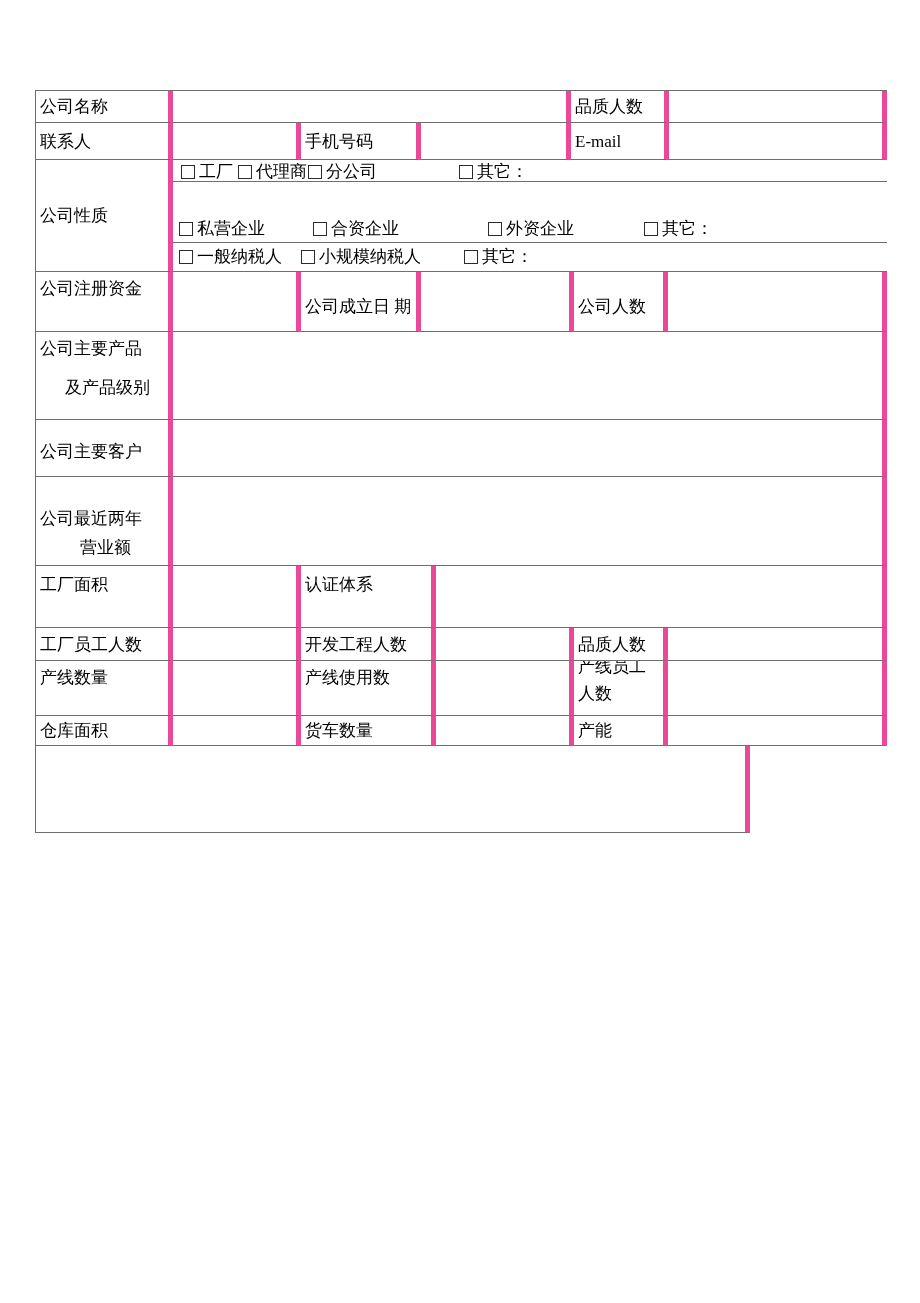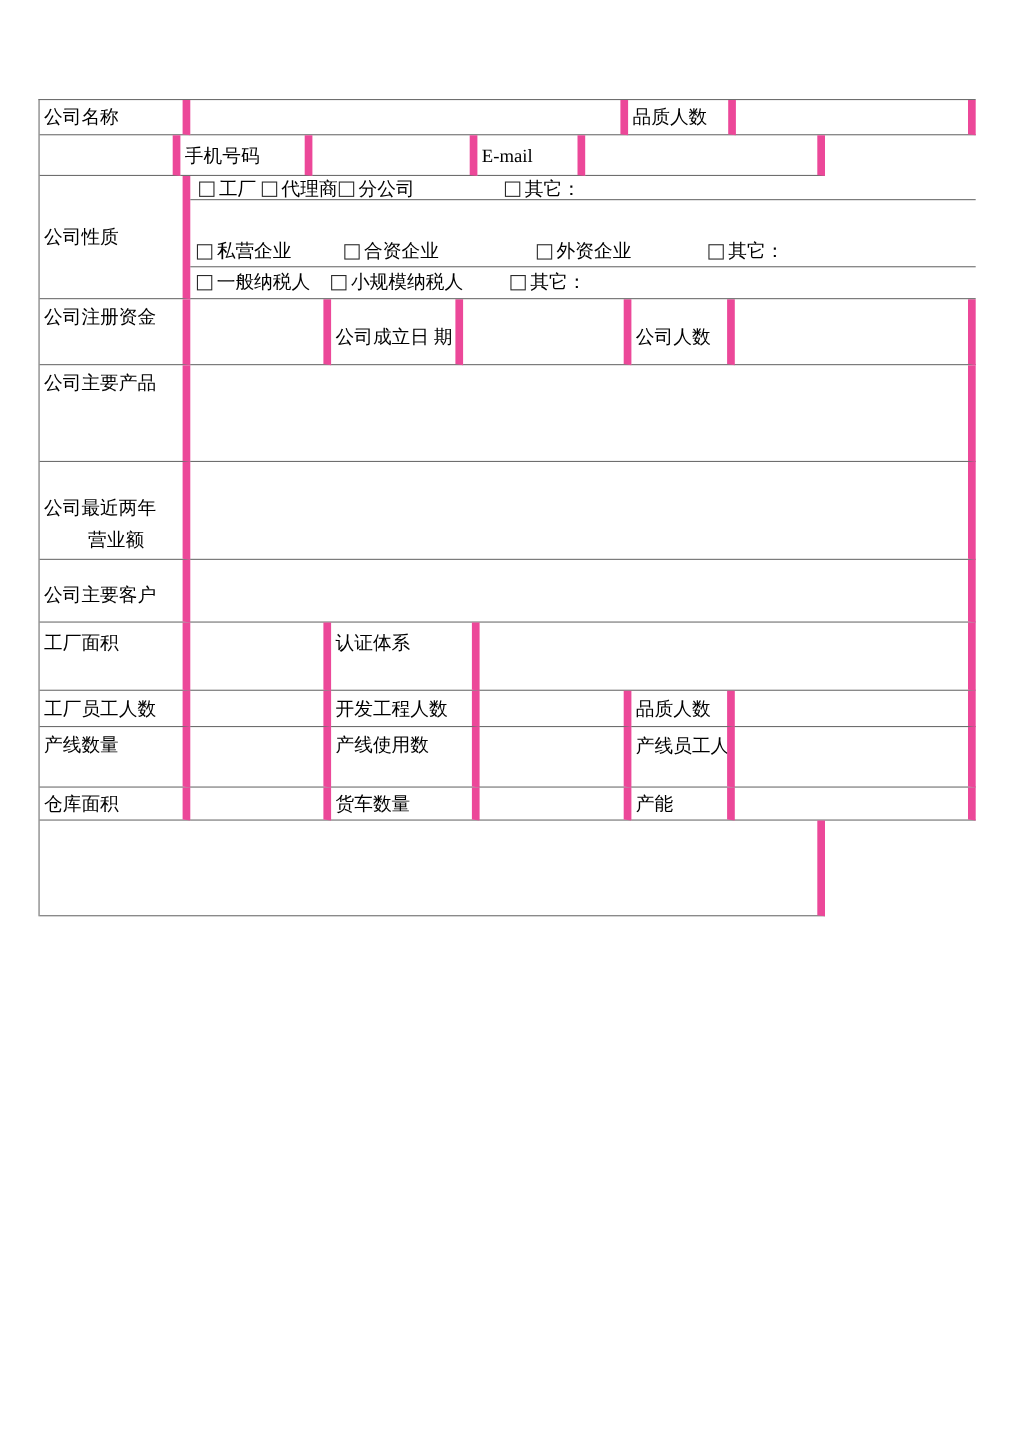--- a/index.html
+++ b/index.html
@@ -9,39 +9,39 @@
     color:#000000;font-size:17px;line-height:21px;
   }
   .table{
     position:absolute;left:35px;top:90px;width:852px;
     border-top:1px solid #6e6e6e;border-left:1px solid #6e6e6e;
     box-sizing:border-box;
   }
   .row{display:flex;}
   .cell{
     box-sizing:border-box;
-    border-right:7px solid #ec4899;border-bottom:1px solid #6e6e6e;
+    border-right:5px solid #ec4899;border-bottom:1px solid #6e6e6e;
     display:flex;align-items:center;
     padding-left:4px;white-space:nowrap;overflow:hidden;
   }
   
   .w137{width:137px}.w398{width:398px}.w98{width:98px}.w218{width:218px}
   .w128{width:128px}.w120{width:120px}.w150{width:150px}.w153{width:153px}
   .w94{width:94px}.w219{width:219px}.w135{width:135px}.w138{width:138px}
   .w451{width:451px}.w714{width:714px}
   
   .h32{height:32px}.h29{height:29px}.h37{height:37px}.h112{height:112px}
   .h60{height:60px}.h88{height:88px}.h57{height:57px}.h89{height:89px}
   .h62{height:62px}.h33{height:33px}.h55{height:55px}.h30{height:30px}
   .h87{height:87px}.h22{height:22px}.h61{height:61px}
   
   .v-top{align-items:flex-start;padding-top:6px;}
   .v-top8{align-items:flex-start;padding-top:8px;}
   .v-bottom{align-items:flex-end;padding-bottom:14px;}
-  .col{flex-direction:row;align-items:flex-start;justify-content:space-between;padding-top:6px;padding-bottom:21px;}
+  .col{flex-direction:column;align-items:flex-start;justify-content:space-between;padding-top:6px;padding-bottom:21px;}
   .col-end{flex-direction:column;align-items:flex-start;justify-content:flex-end;padding-bottom:3px;}
   .lh27{line-height:27px;}
   .lh29{line-height:29px;}
   .indent25{padding-left:25px;text-align:right;}
   .indent40{padding-left:40px;}
   
   .subcol{display:flex;flex-direction:column;}
   .subrow{
     position:relative;box-sizing:border-box;
     border-bottom:1px solid #6e6e6e;width:714px;
@@ -62,20 +62,21 @@
 
   <div class="row">
     <div class="cell w137 h32">公司名称</div>
     <div class="cell w398 h32"></div>
     <div class="cell w98 h32">品质人数</div>
     <div class="cell w218 h32"></div>
   </div>
 
 
   <div class="row">
+    <div class="cell w137 h37">联系人</div>
     <div class="cell w128 h37"></div>
     <div class="cell w120 h37">手机号码</div>
     <div class="cell w150 h37"></div>
     <div class="cell w98 h37">E-mail</div>
     <div class="cell w218 h37"></div>
   </div>
 
   <div class="row">
     <div class="cell w137 h112">公司性质</div>
     <div class="subcol">
@@ -143,30 +144,30 @@
 
   <div class="row">
     <div class="cell w137 h88 col">
       <span>公司主要产品</span>
       <span class="indent25">及产品级别</span>
     </div>
     <div class="cell w714 h88"></div>
   </div>
 
   <div class="row">
+    <div class="cell w137 h57 v-bottom">公司主要客户</div>
+    <div class="cell w714 h57"></div>
+  </div>
+
+  <div class="row">
     <div class="cell w137 h89 col-end lh29">
       <span>公司最近两年</span>
       <span class="indent40">营业额</span>
     </div>
     <div class="cell w714 h89"></div>
-  </div>
-
-  <div class="row">
-    <div class="cell w137 h57 v-bottom">公司主要客户</div>
-    <div class="cell w714 h57"></div>
   </div>
 
   <div class="row">
     <div class="cell w137 h62 v-top8">工厂面积</div>
     <div class="cell w128 h62"></div>
     <div class="cell w135 h62 v-top8">认证体系</div>
     <div class="cell w451 h62"></div>
   </div>
 
   <div class="row">
@@ -176,21 +177,21 @@
     <div class="cell w138 h33"></div>
     <div class="cell w94 h33">品质人数</div>
     <div class="cell w219 h33"></div>
   </div>
 
   <div class="row">
     <div class="cell w137 h55 v-top">产线数量</div>
     <div class="cell w128 h55"></div>
     <div class="cell w135 h55 v-top">产线使用数</div>
     <div class="cell w138 h55"></div>
-    <div class="cell w94 h55 col lh27" style="justify-content:space-between;padding-top:4px">
+    <div class="cell w94 h55 col lh27" style="justify-content:center;padding-top:4px">
       <span>产线员工</span>
       <span>人数</span>
     </div>
     <div class="cell w219 h55"></div>
   </div>
 
   <div class="row">
     <div class="cell w137 h30">仓库面积</div>
     <div class="cell w128 h30"></div>
     <div class="cell w135 h30">货车数量</div>

